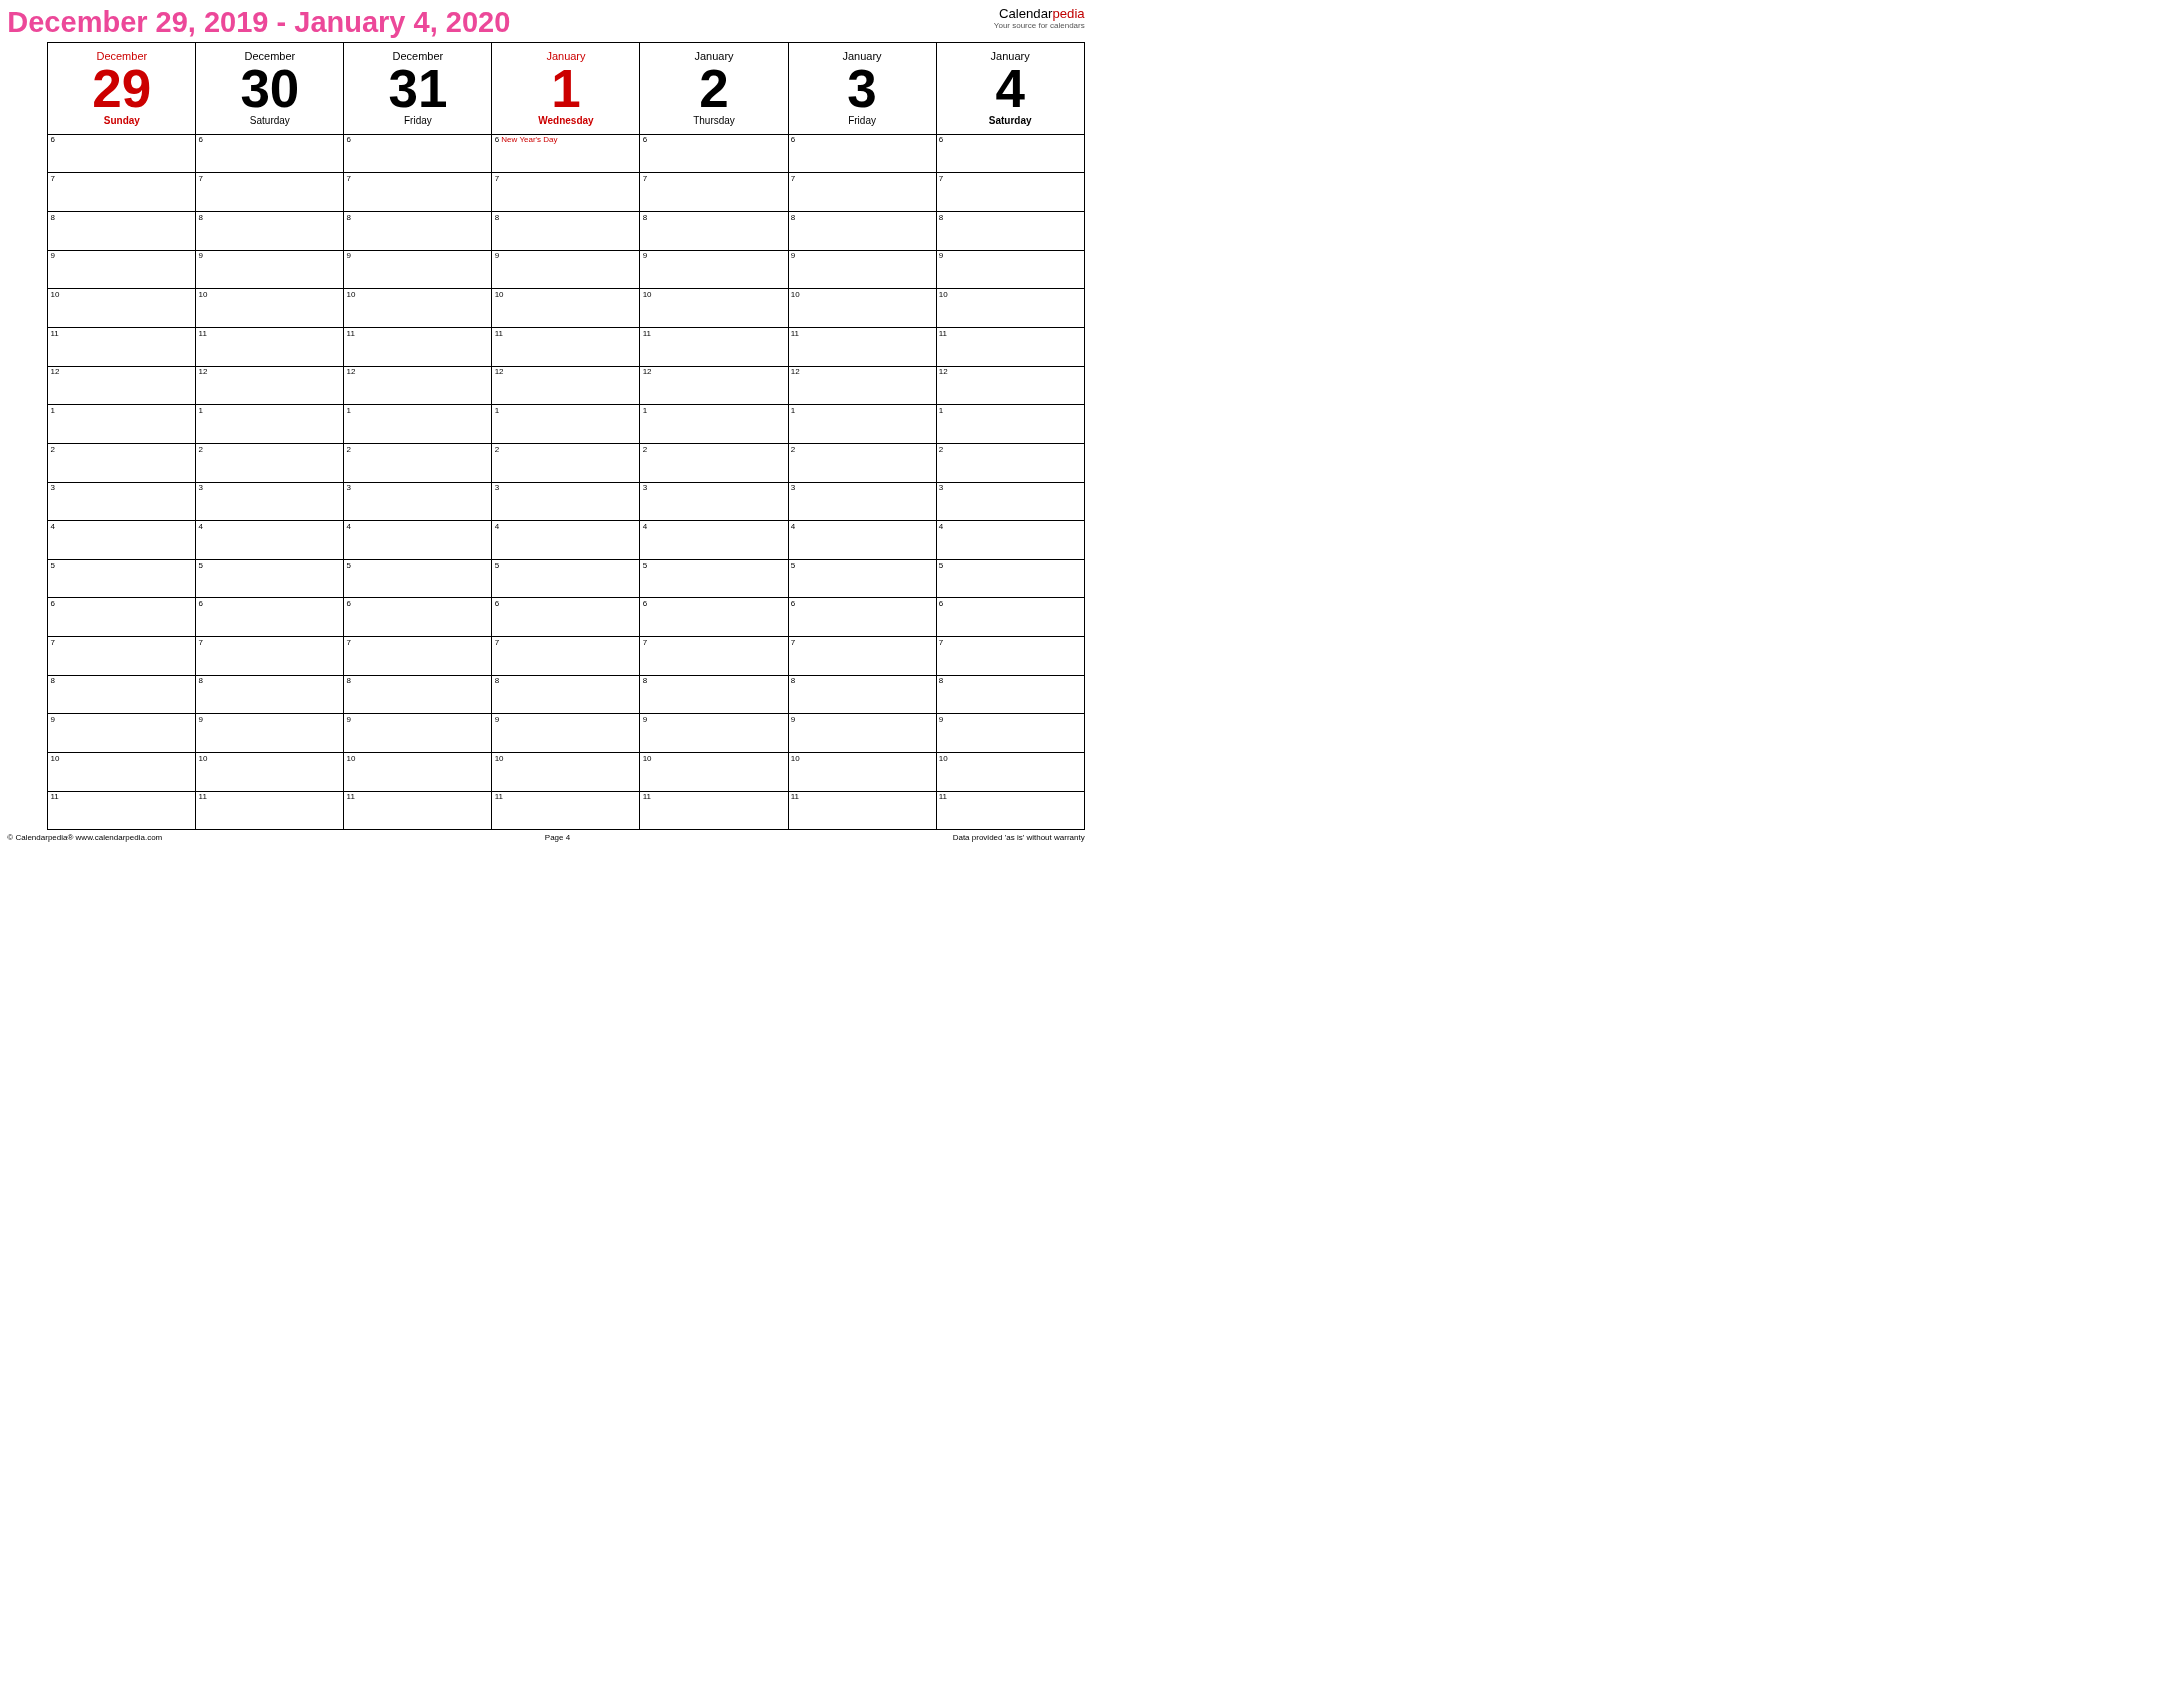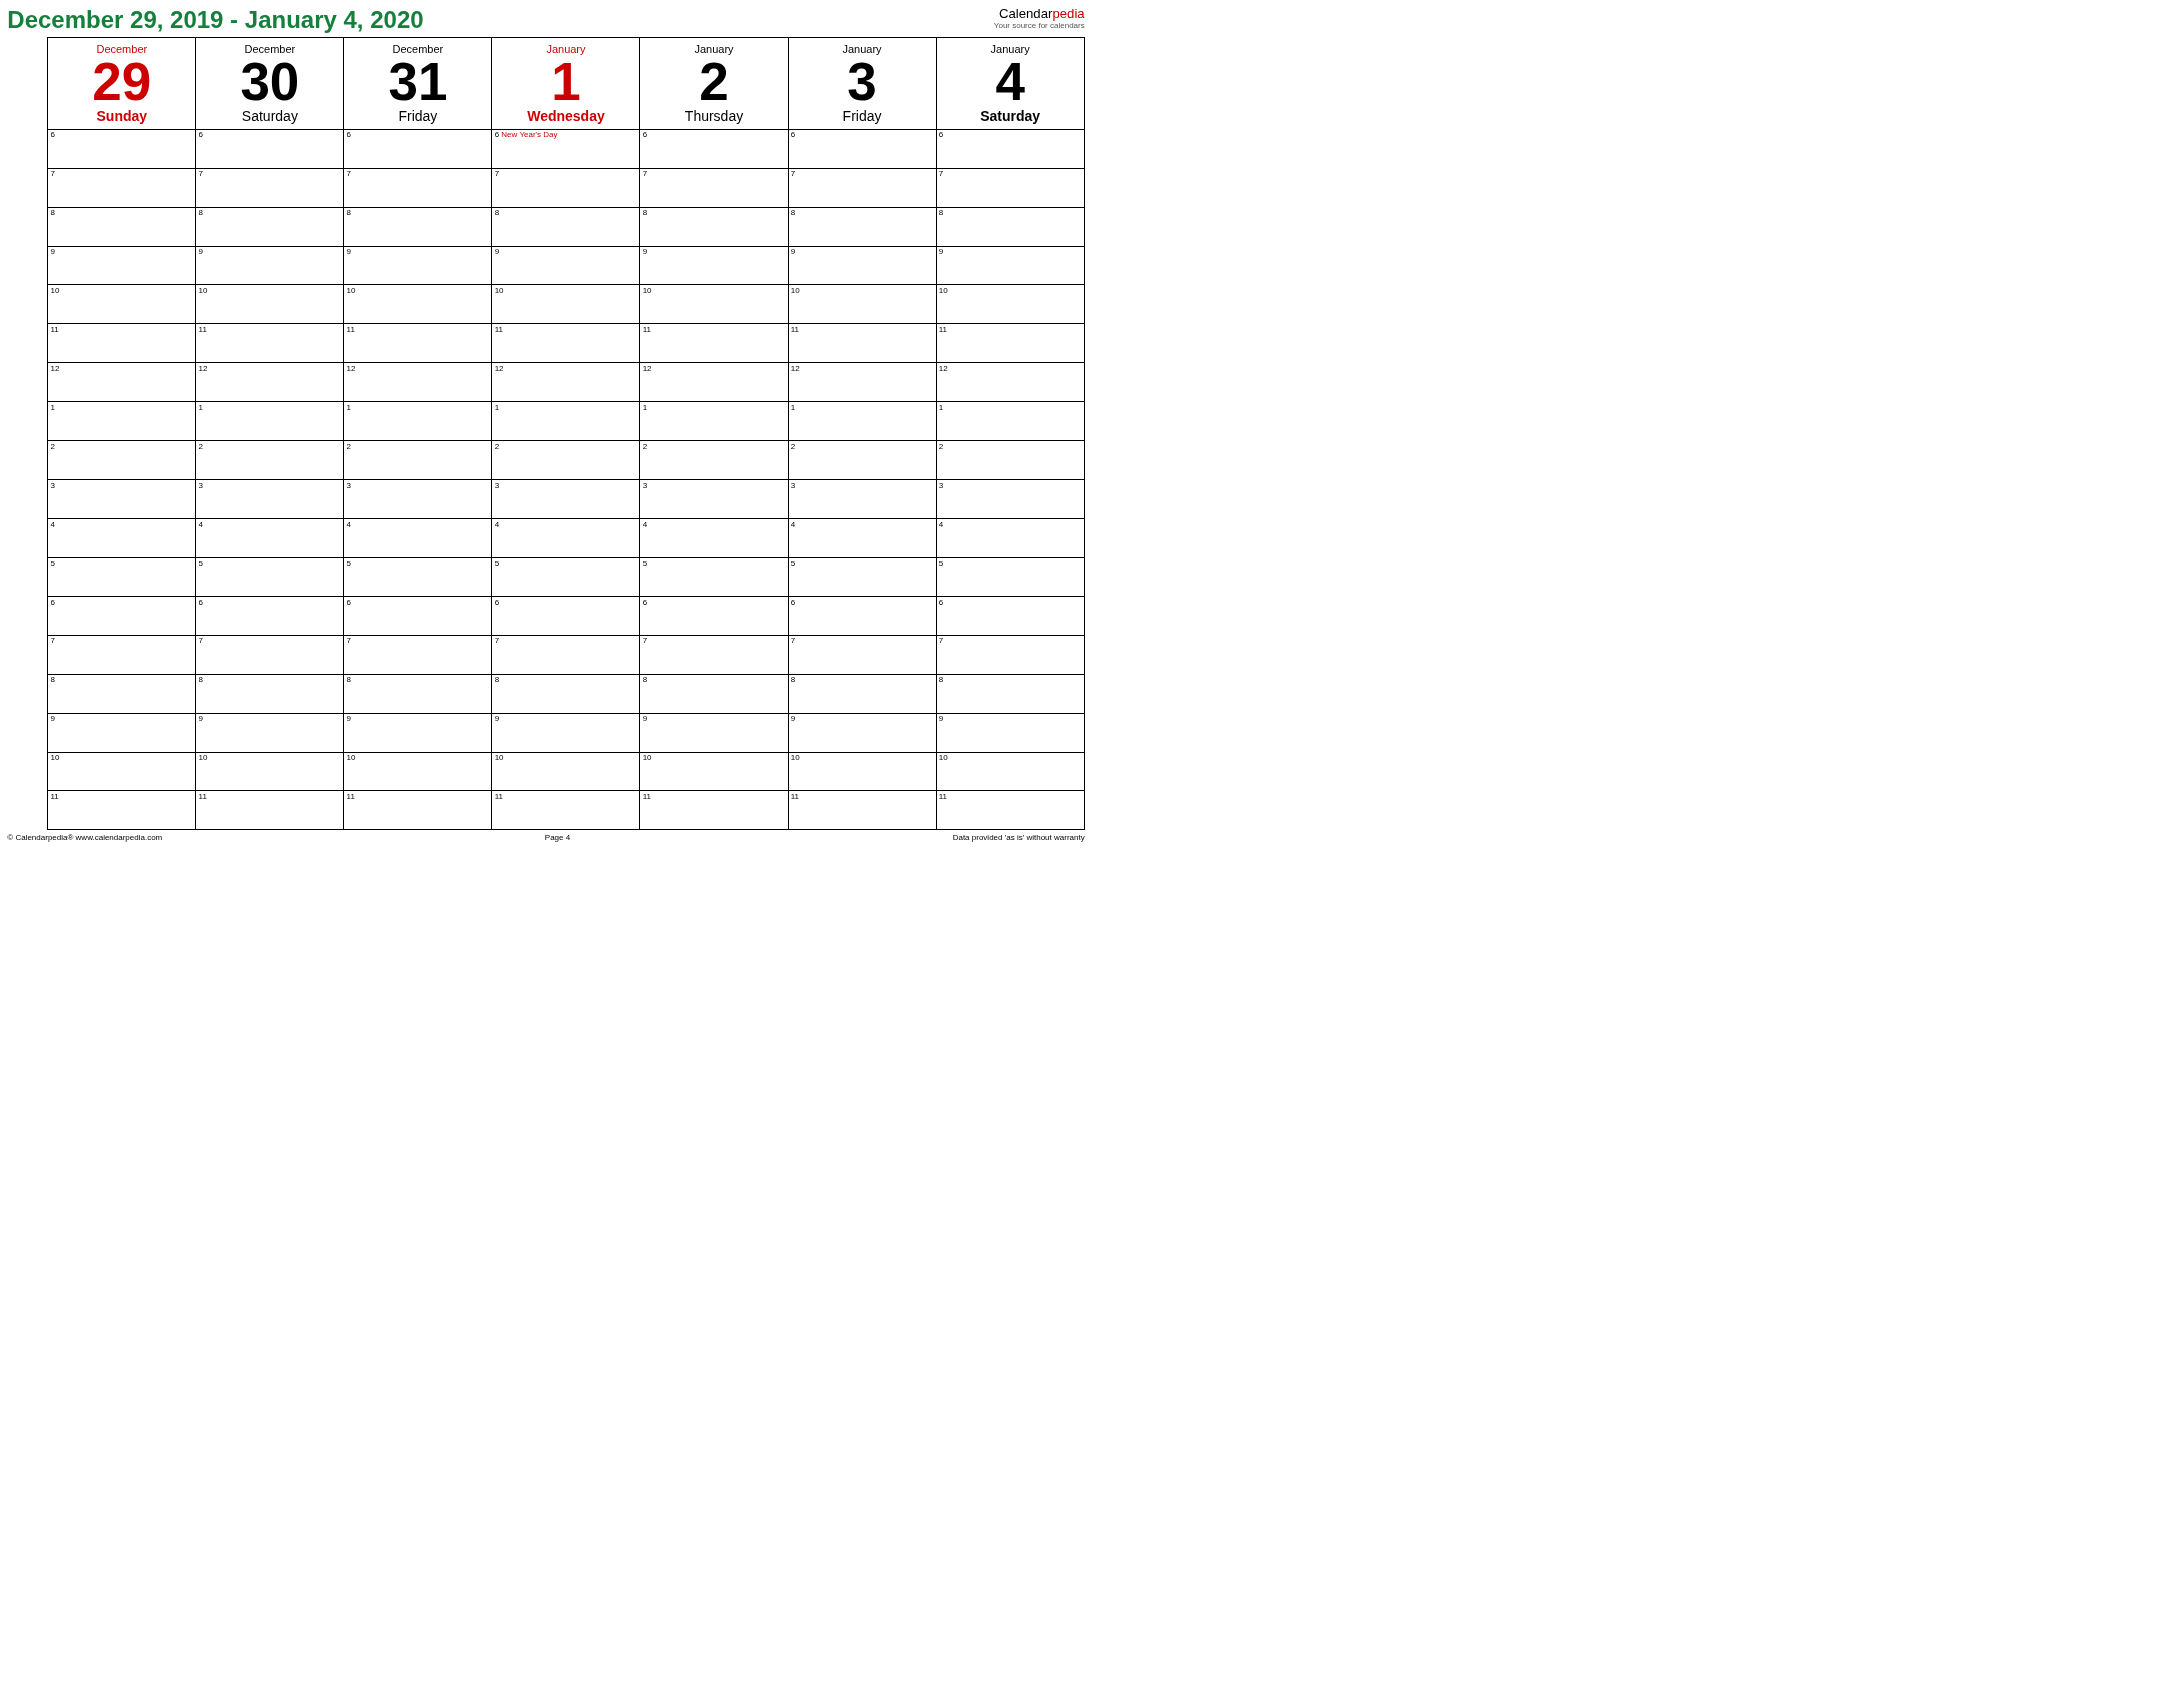--- a/index.html
+++ b/index.html
@@ -18,23 +18,23 @@
       padding: 5.9px 7.3px 4.4px 7.3px;
     }
     
     .header {
       display: flex;
       justify-content: space-between;
       align-items: flex-start;
       margin-bottom: 2.9px;
     }
     .header-title {
-      font-size: 24px;
+      font-size: 29px;
       font-weight: bold;
-      color: #15803d;
+      color: #ec4899;
     }
     .logo-area {
       text-align: right;
     }
     .logo-text {
       font-size: 13.2px;
       font-weight: normal;
       color: #000;
       margin-left: 24px;
     }
@@ -78,21 +78,21 @@
     }
     .day-month.highlight { color: #cc0000; }
     .day-number {
       font-size: 53px;
       font-weight: bold;
       line-height: 1;
       color: #000;
     }
     .day-number.highlight { color: #cc0000; }
     .day-name {
-      font-size: 14px;
+      font-size: 10px;
       font-weight: normal;
       color: #000;
     }
     .day-name.highlight { color: #cc0000; font-weight: bold; }
     .day-name.bold { font-weight: bold; }
     
     .time-row td {
       border: 0.7px solid #000;
       vertical-align: top;
       padding: 0.7px 2.2px;

